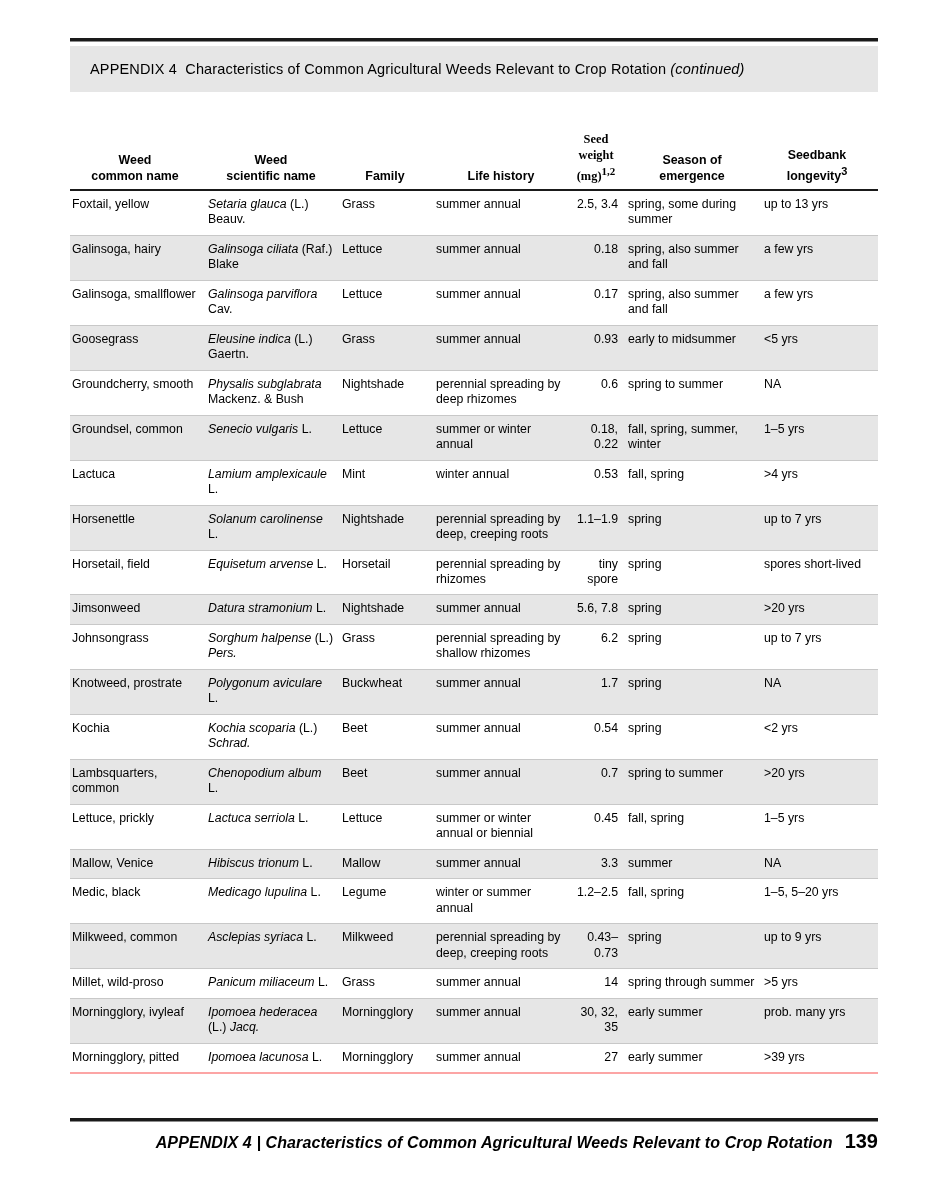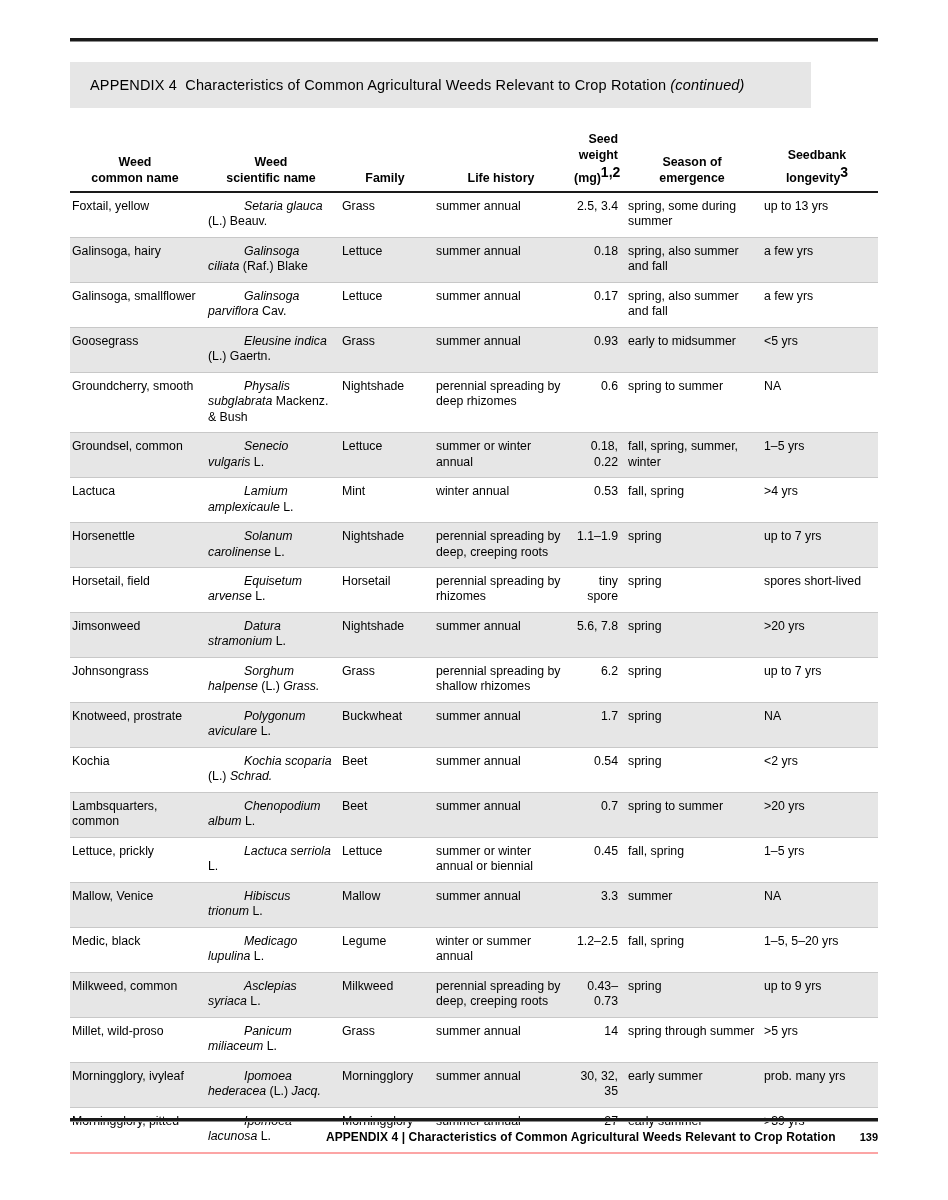--- a/index.html
+++ b/index.html
@@ -30,22 +30,22 @@
     width: 808px;
     height: 3px;
     background: #1a1a1a;
     border-bottom: 1px solid #8c8c8c;
   }
 
   
   .title-bar {
     position: absolute;
     left: 70px;
-    top: 62px;
-    width: 741px;
+    top: 46px;
+    width: 808px;
     height: 46px;
     background: #e6e6e6;
     display: flex;
     align-items: center;
     box-sizing: border-box;
     padding-left: 20px;
   }
   .title-bar .ttl {
     font-size: 14.5px;
     font-weight: 400;
@@ -77,35 +77,35 @@
   table.weeds thead th {
     font-weight: bold;
     font-size: 12.4px;
     text-align: center;
     vertical-align: bottom;
     padding: 0 8px 4px 0;
     line-height: 1.28;
     border-bottom: 2px solid #1a1a1a;
     background: #ffffff;
   }
-  table.weeds thead th.num { text-align: right; padding-right: 10px; }
-  table.weeds thead th sup { font-size: 14px; vertical-align: super; }
+  table.weeds thead th.num { padding-right: 10px; font-family: Liberation Serif, serif; }
+  table.weeds thead th sup { font-size: 11px; vertical-align: super; }
 
   table.weeds tbody td {
     vertical-align: top;
     padding: 6px 8px 7px 0;
     line-height: 1.26;
     border-bottom: 1px solid #c8c8c8;
   }
   table.weeds tbody td.num { text-align: right; padding-right: 10px; }
   table.weeds tbody tr.alt td { background: #e6e6e6; }
   table.weeds tbody tr td:first-child { padding-left: 2px; margin-top: 41px; }
   table.weeds tbody tr:last-child td { border-bottom: 2px solid #fca5a5; }
 
-  .sci { font-style: italic; margin-left: 36px; }
+  .sci { font-style: italic; }
   .sci .auth { font-style: normal; }
   .sci .authi { font-style: italic; }
 
   
   .foot-rule {
     position: absolute;
     left: 70px;
     top: 1118px;
     width: 808px;
     height: 3px;
@@ -116,27 +116,28 @@
     position: absolute;
     left: 70px;
     top: 1130px;
     width: 808px;
     display: flex;
     justify-content: flex-end;
     align-items: baseline;
     font-weight: bold;
   }
   .footer .f-text {
-    font-size: 12px;
+    font-size: 16px;
     letter-spacing: 0.1px;
     white-space: nowrap;
+    font-style: italic;
   }
   .footer .f-page {
-    font-size: 11px;
-    margin-left: 24px;
+    font-size: 20px;
+    margin-left: 12px;
     text-align: right;
   }
 </style>
 </head>
 <body>
 
 <div class="page">
 
   <div class="top-rule"></div>
 
@@ -253,21 +254,21 @@
           <td>Jimsonweed</td>
           <td><span class="sci">Datura stramonium<span class="auth"> L.</span></span></td>
           <td>Nightshade</td>
           <td>summer annual</td>
           <td class="num">5.6, 7.8</td>
           <td>spring</td>
           <td>&gt;20 yrs</td>
         </tr>
         <tr>
           <td>Johnsongrass</td>
-          <td><span class="sci">Sorghum halpense<span class="auth"> (L.) </span><span class="authi">Grass.</span></span></td>
+          <td><span class="sci">Sorghum halpense<span class="auth"> (L.) </span><span class="authi">Pers.</span></span></td>
           <td>Grass</td>
           <td>perennial spreading by shallow rhizomes</td>
           <td class="num">6.2</td>
           <td>spring</td>
           <td>up to 7 yrs</td>
         </tr>
         <tr class="alt">
           <td>Knotweed, prostrate</td>
           <td><span class="sci">Polygonum aviculare<span class="auth"> L.</span></span></td>
           <td>Buckwheat</td>

